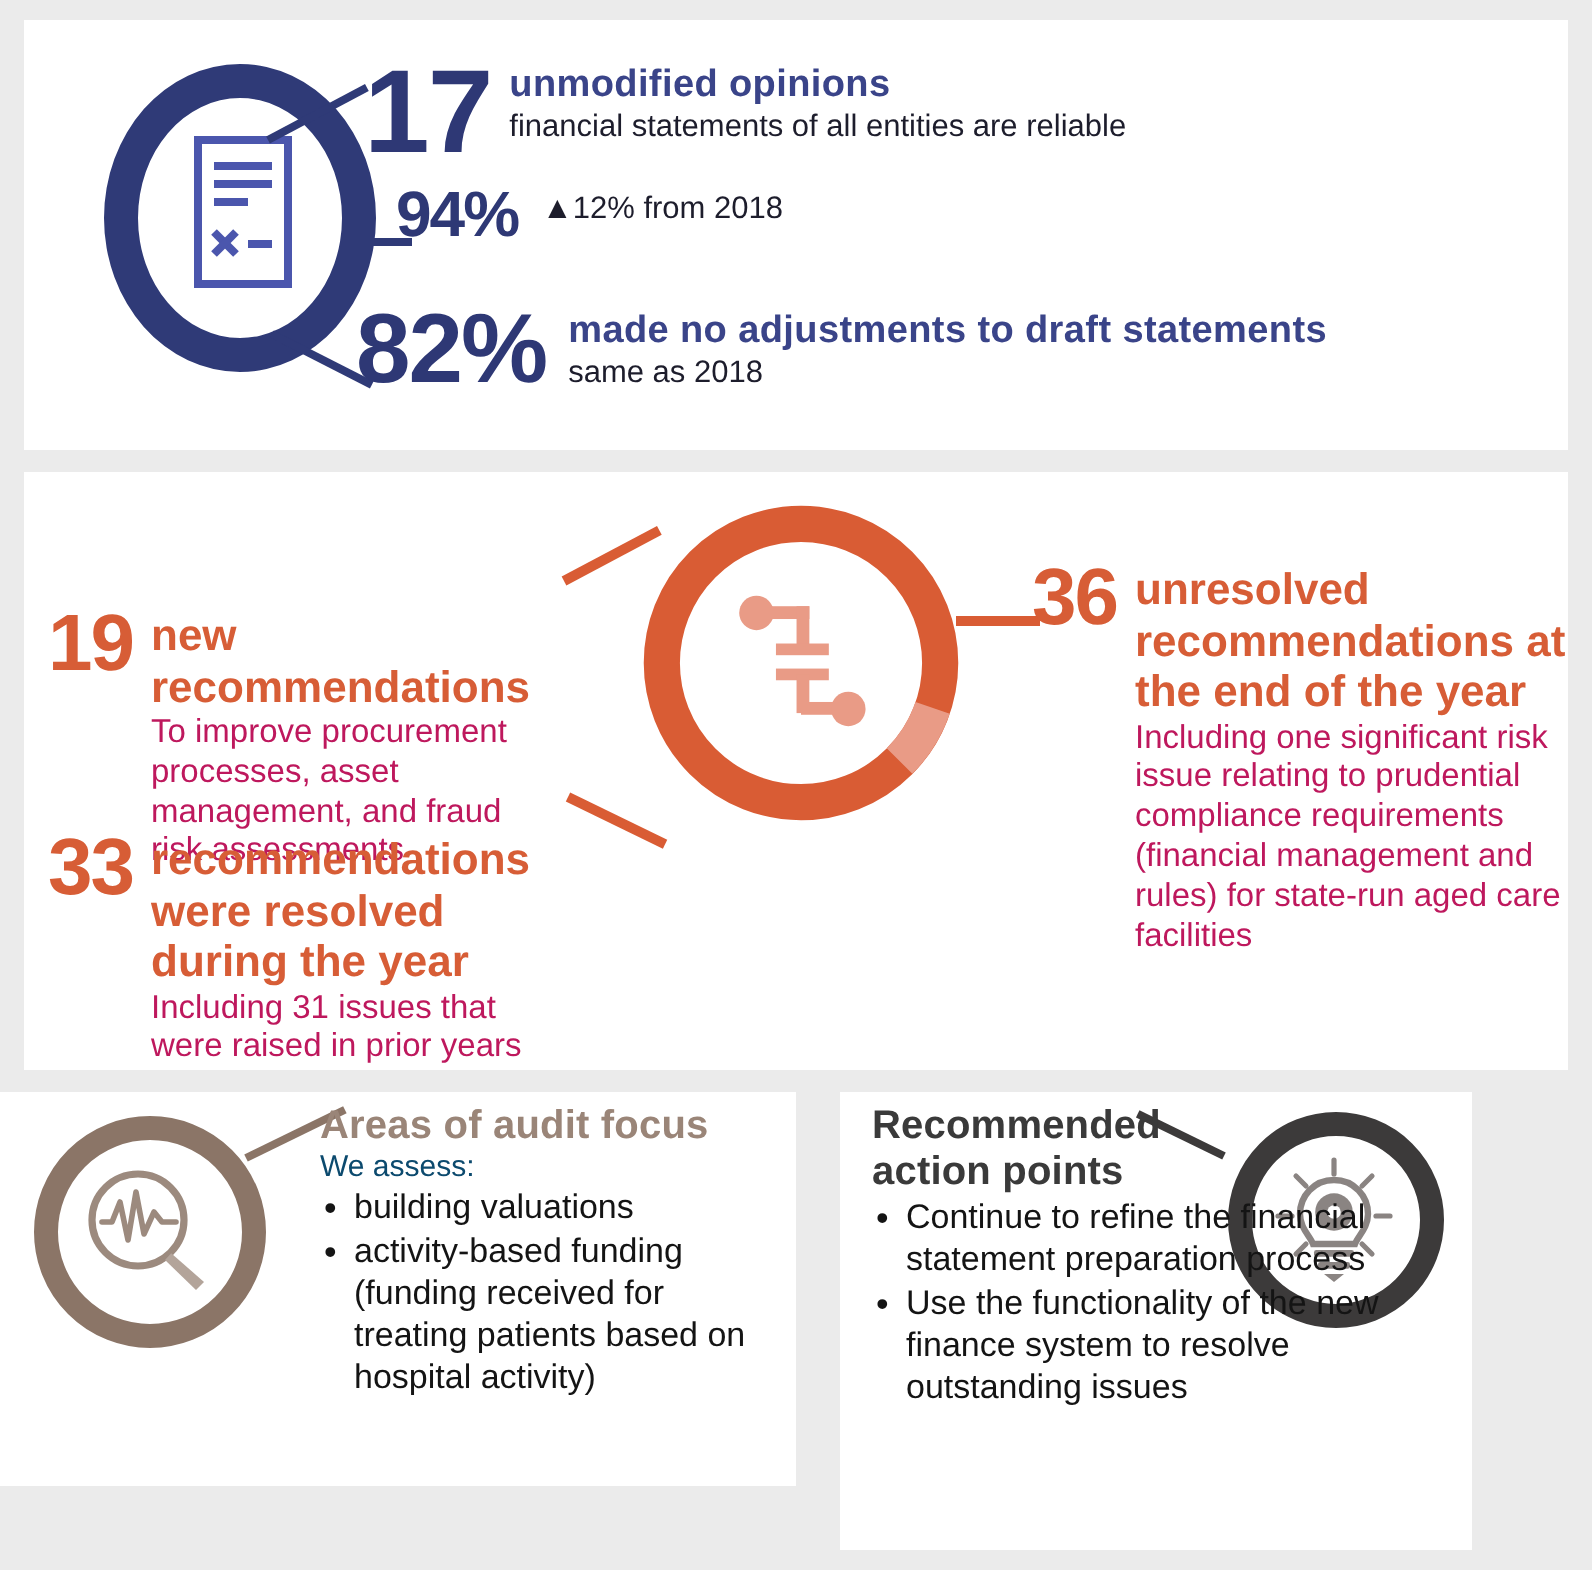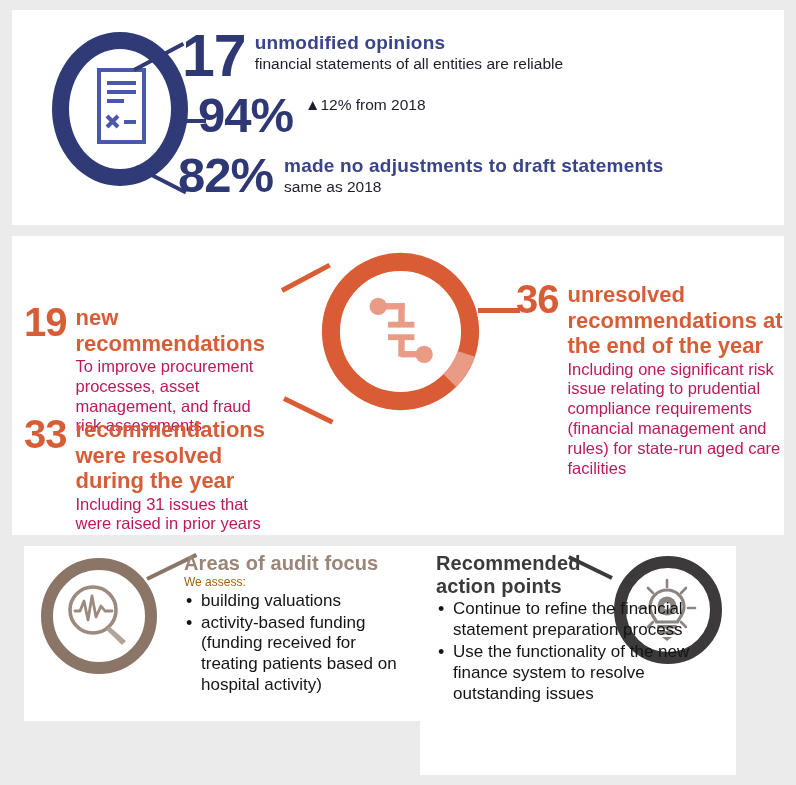--- a/index.html
+++ b/index.html
@@ -61,21 +61,21 @@
   
   #row-17  { left: 170px; top: 18px; }
   #row-94  { left: 186px; top: 82px; }
   #row-82  { left: 166px; top: 142px; }
 
   .row-flex { display: flex; align-items: flex-start; }
   .row-flex .numwrap { line-height: .95; }
   .row-flex .txtwrap { padding-left: 9px; }
 
   #row-17 .stat-num { font-size: 59px; }
-  #row-94 .stat-num { font-size: 49px; }
+  #row-94 .stat-num { font-size: 32px; }
   #row-82 .stat-num { font-size: 49px; }
 
   #row-17 .txtwrap { padding-top: 4px; }
   #row-94 .txtwrap { padding-top: 3px; padding-left: 12px; }
   #row-82 .txtwrap { padding-top: 3px; padding-left: 11px; }
 
   .leader { position: absolute; background: #2f3a77; height: 4px; transform-origin: left center; }
   #lead-17 { left: 122px; top: 58px;  width: 56px; transform: rotate(-28deg); }
   #lead-94 { left: 166px; top: 109px; width: 28px; }
   #lead-82 { left: 124px; top: 155px; width: 56px; transform: rotate(27deg); }
@@ -108,42 +108,42 @@
     font-size: 16.5px; color: #be185d; line-height: 1.2;
     margin-top: 1px;
   }
 
   .lead-o { position: absolute; background: #d95c34; height: 5px; transform-origin: left center; }
   #lead-19 { left: 270px; top: 52px;  width: 54px; transform: rotate(-28deg); }
   #lead-33 { left: 272px; top: 160px; width: 54px; transform: rotate(26deg); }
   #lead-36 { left: 466px; top: 72px;  width: 42px; }
 
   
-  #panel-focus { left: 24px; top: 546px; width: 398px; height: 175px; }
+  #panel-focus { left: 0; top: 546px; width: 398px; height: 197px; }
 
   #focus-ring {
     position: absolute;
     left: 17px; top: 12px;
     width: 116px; height: 116px;
     border: 12px solid #8b7567;
     border-radius: 50%;
   }
   #glass-icon { position: absolute; left: 38px; top: 33px; width: 75px; height: 75px; }
   #lead-focus {
     position: absolute; left: 123px; top: 31px; width: 55px; height: 4px;
     background: #8b7567; transform: rotate(-26deg); transform-origin: left center;
   }
 
   #focus-text { position: absolute; left: 160px; top: 6px; width: 228px; }
   .sec-head {
     font-size: 20px; font-weight: bold; color: #9a8578;
     line-height: 1.15; letter-spacing: .1px;
   }
   .sec-head.dark { color: #3a3a3a; }
-  .plain-line { font-size: 12px; color: #a16207; line-height: 1.22; }
+  .plain-line { font-size: 15px; color: #0c4a6e; line-height: 1.22; }
   ul.bullets { list-style: none; margin-top: 1px; }
   ul.bullets li {
     font-size: 17px; color: #141414; line-height: 1.23;
     position: relative; padding-left: 17px; margin-top: 1px;
   }
   ul.bullets li::before {
     content: "\2022"; position: absolute; left: 2px; top: -1px;
     font-size: 18px; color: #141414;
   }
 

